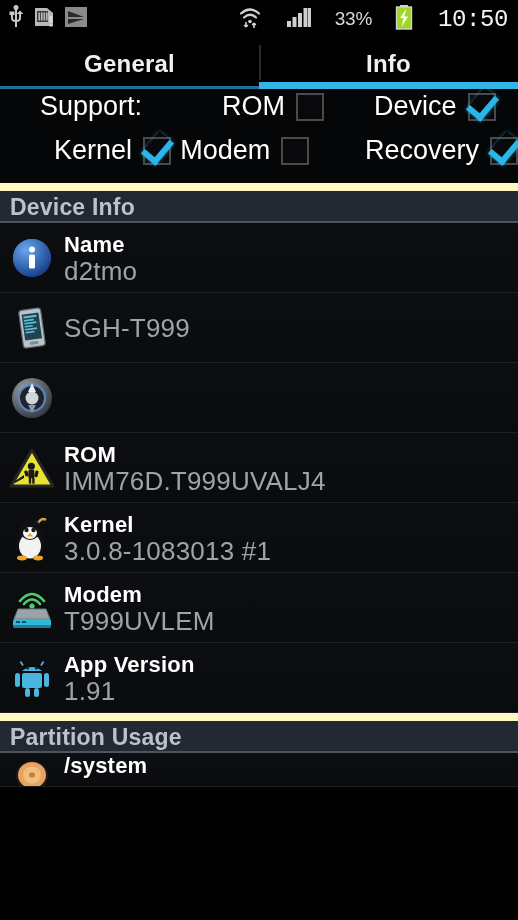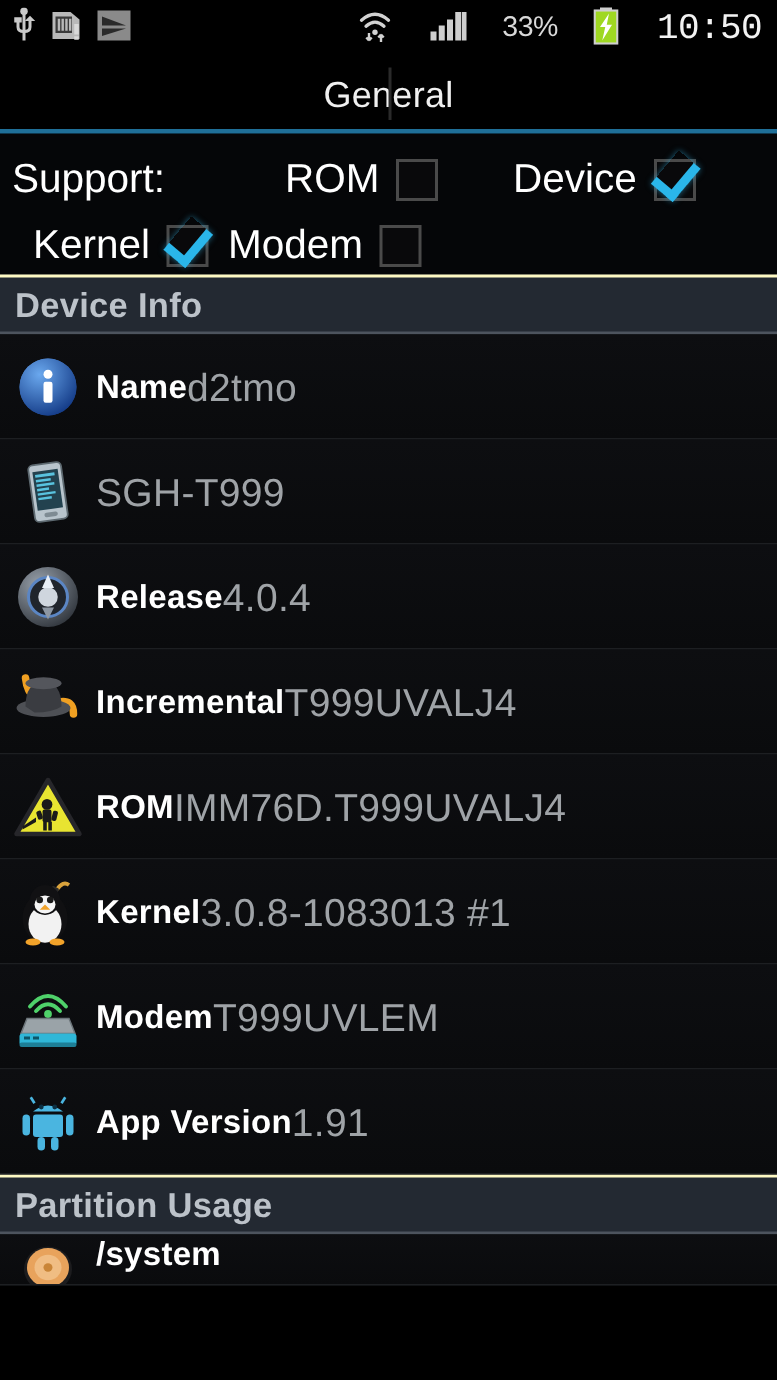--- a/index.html
+++ b/index.html
@@ -50,21 +50,21 @@
     display: flex;
     position: relative;
   }
   .tab {
     flex: 1 1 50%;
     display: flex;
     align-items: center;
     justify-content: center;
     position: relative;
     font-size: 24px;
-    font-weight: normal;
+    font-weight: bold;
     color: #f0f0f0;
     letter-spacing: 0.2px;
     text-align: center;
   }
   .tab .tab-underline {
     position: absolute;
     left: 0; right: 0; bottom: 0;
   }
   .tab.inactive .tab-underline {
     height: 3px;
@@ -83,22 +83,23 @@
     background: #2a2a2a;
   }
 
   
   .support {
     background: #050608;
     padding: 2px 0 4px 0;
   }
   .support-row {
     display: flex;
-    align-items: flex-end;
+    align-items: flex-start;
     height: 44px;
+    padding-left: 32px;
   }
   .support-label {
     font-size: 27px;
     color: #ffffff;
     letter-spacing: 0px;
   }
   .sup-title { width: 190px; padding-left: 8px; box-sizing: border-box; }
   .sup-cell {
     display: flex;
     align-items: center;
@@ -126,23 +127,23 @@
     border-width: 0 6px 6px 0;
     transform: rotate(40deg);
     box-shadow: 0 0 4px rgba(51,181,229,0.55);
   }
 
   
   .section-header {
     background: #232932;
     height: 40px;
     display: flex;
-    align-items: center;
+    align-items: flex-end;
     padding-left: 10px;
-    border-top: 2px solid #fef9c3;
+    border-top: 8px solid #fef9c3;
     border-bottom: 2px solid #4d545e;
     box-sizing: border-box;
   }
   .section-header .sh-text {
     font-size: 23px;
     font-weight: bold;
     color: #bcc2c9;
     letter-spacing: 0.2px;
   }
 
@@ -159,21 +160,21 @@
   }
   .row-icon {
     width: 52px;
     min-width: 52px;
     height: 46px;
     margin-left: 6px;
     display: flex;
     align-items: center;
     justify-content: center;
   }
-  .row-text { display: flex; justify-content: center; margin-left: 6px; }
+  .row-text { display: flex; flex-direction: column; justify-content: center; margin-left: 6px; }
   .row-title {
     font-size: 22px;
     font-weight: bold;
     color: #ffffff;
     line-height: 26px;
     letter-spacing: 0.2px;
   }
   .row-sub {
     font-size: 26px;
     color: #9fa3a7;
@@ -259,20 +260,24 @@
     </span>
     <span class="sb-clock">10:50</span>
   </div>
 </div>
 
 <div class="tabbar">
   <div class="tab inactive">
     <span>General</span>
     <span class="tab-underline"></span>
   </div>
+  <div class="tab active">
+    <span>Info</span>
+    <span class="tab-underline"></span>
+  </div>
   <div class="tab-divider"></div>
 </div>
 
 <div class="support">
   <div class="support-row">
     <div class="support-label sup-title">Support:</div>
     <div class="sup-cell c1">
       <span class="support-label">ROM</span>
       <span class="cbox"></span>
     </div>
@@ -282,20 +287,24 @@
     </div>
   </div>
   <div class="support-row">
     <div class="sup-cell c1 indent">
       <span class="support-label">Kernel</span>
       <span class="cbox checked"></span>
     </div>
     <div class="sup-cell c1" style="width:190px;">
       <span class="support-label">Modem</span>
       <span class="cbox"></span>
+    </div>
+    <div class="sup-cell c2">
+      <span class="support-label">Recovery</span>
+      <span class="cbox checked"></span>
     </div>
   </div>
 </div>
 
 <div class="section-header">
   <span class="sh-text">Device Info</span>
 </div>
 
 <div class="list">
 
@@ -354,40 +363,22 @@
         </radialGradient>
           </defs>
         <circle cx="22" cy="22" r="20" fill="url(#gc)"></circle>
         <circle cx="22" cy="22" r="13" fill="#1d2franchise"></circle>
         <circle cx="22" cy="22" r="13" fill="#20252c" stroke="#5b86c4" stroke-width="2"></circle>
         <circle cx="22" cy="22" r="6.5" fill="#cfd6de"></circle>
         <polygon points="22,7 26,16 18,16" fill="#e8eef5"></polygon>
         <polygon points="22,37 18,29 26,29" fill="#8d97a3"></polygon>
       </svg>
     </div>
-    <div class="row-text">
-      <span class="row-title">Release</span>
-      <span class="row-sub">4.0.4</span>
-    </div>
-  </div>
-
-  <div class="row">
-    <div class="row-icon">
-      <svg width="46" height="44" viewBox="0 0 46 44">
-        <path d="M8 6 Q10 25 30 22 Q40 20 40 30" stroke="#f0a022" stroke-width="5" fill="none" stroke-linecap="round"></path>
-        <ellipse cx="20" cy="26" rx="18" ry="6" fill="#4e5055"></ellipse>
-        <path d="M8 25 Q8 9 20 8 Q32 9 32 25 Q26 29 14 29 Z" fill="#3a3c41"></path>
-        <ellipse cx="20" cy="9.5" rx="12" ry="4" fill="#54565c"></ellipse>
-      </svg>
-    </div>
-    <div class="row-text">
-      <span class="row-title">Incremental</span>
-      <span class="row-sub">T999UVALJ4</span>
-    </div>
-  </div>
+  </div>
+
 
   <div class="row">
     <div class="row-icon">
       <svg width="46" height="42" viewBox="0 0 46 42">
         <polygon points="23,3 44,39 2,39" fill="#e8e431" stroke="#26262a" stroke-width="3" stroke-linejoin="round"></polygon>
         <g fill="#1a1a1a" transform="translate(13,15) scale(0.85)">
           <circle cx="11" cy="5" r="4.2"></circle>
           <rect x="7.5" y="9" width="7" height="10" rx="1.5"></rect>
           <rect x="3" y="10" width="4" height="7" rx="1.5" transform="rotate(-18 5 13)"></rect>
           <rect x="15" y="10" width="4" height="8" rx="1.5" transform="rotate(14 17 14)"></rect>

